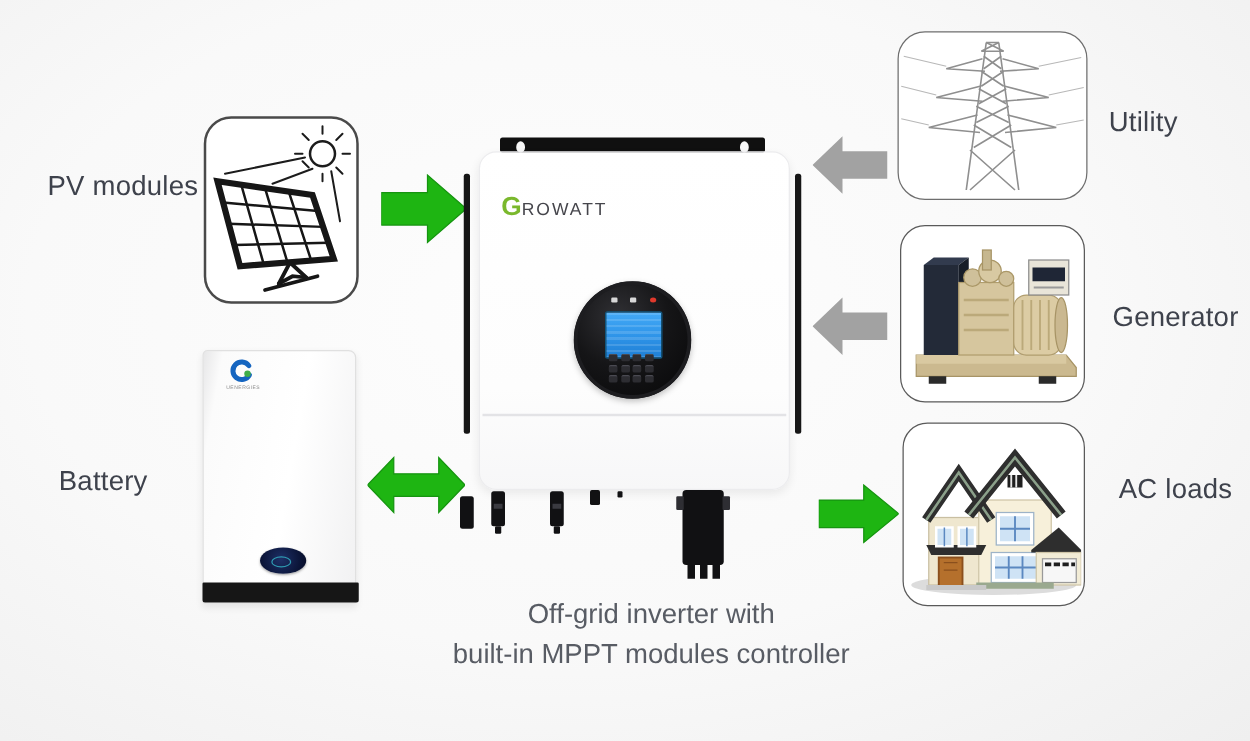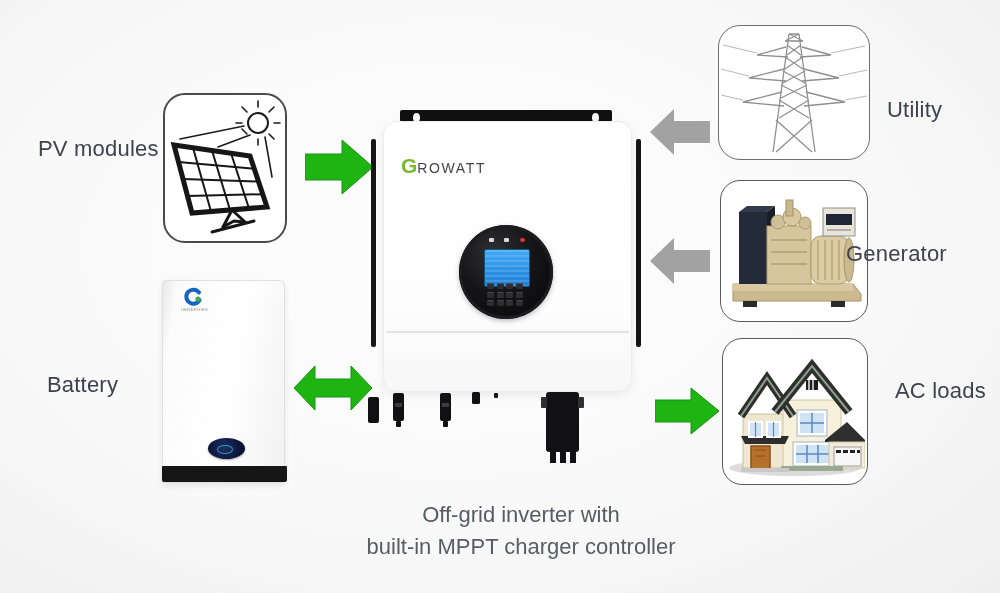--- a/index.html
+++ b/index.html
@@ -201,21 +201,21 @@
                    M64,45 L86,57 M86,45 L64,57 M62,59 L88,72 M88,59 L62,72
                    M60,74 L90,92 M90,74 L60,92 M57,94 L93,126 M93,94 L57,126"></path>
         </g>
         <g stroke="#b8b8b8" stroke-width="1" fill="none">
           <path d="M38,27 L4,19 M112,27 L146,20 M30,50 L2,43 M120,50 L148,44 M24,74 L2,69 M126,74 L148,70"></path>
         </g>
       </svg>
     </span>
   </div>
 
-  <div class="abs side-label" style="left:887px; top:97px;text-align:center;">Utility</div>
+  <div class="abs side-label" style="left:887px; top:85px;text-align:center;">Utility</div>
 
   <svg class="abs" style="left:650px; top:236px;" width="60" height="50" viewBox="0 0 60 50">
     <polygon points="60,14 24,14 24,2 0,25 24,48 24,36 60,36" fill="#a2a2a2"></polygon>
   </svg>
 
   <div class="abs icon-box" style="left:720px; top:180px; width:148px; height:142px; border:1.5px solid #5a5a5a; border-radius:20px;">
     <span>
       <svg width="142" height="134" viewBox="0 0 142 134">
         <polygon points="10,102 130,102 138,112 138,119 10,119" fill="#cbb98f" stroke="#a79466" stroke-width="1"></polygon>
         <rect x="10" y="102" width="120" height="7" fill="#d9c9a1"></rect>
@@ -233,21 +233,21 @@
         <ellipse cx="126" cy="78" rx="5" ry="22" fill="#cab890" stroke="#a79466" stroke-width="1"></ellipse>
         <rect x="100" y="26" width="32" height="28" fill="#e9e5d9" stroke="#8e8e8e" stroke-width="1"></rect>
         <rect x="103" y="32" width="26" height="11" fill="#1f2636"></rect>
         <path d="M104,48 h24" stroke="#9a9a9a" stroke-width="1.5"></path>
         <rect x="20" y="119" width="14" height="6" fill="#2a2a2a"></rect>
         <rect x="108" y="119" width="14" height="6" fill="#2a2a2a"></rect>
       </svg>
     </span>
   </div>
 
-  <div class="abs side-label" style="left:846px; top:241px;">Generator</div>
+  <div class="abs side-label" style="left:890px; top:241px;">Generator</div>
 
   <svg class="abs" style="left:655px; top:387px;" width="64" height="48" viewBox="0 0 64 48">
     <polygon points="0,13 36,13 36,1 64,24 36,47 36,35 0,35" fill="#1eb512" stroke="#169410" stroke-width="1"></polygon>
   </svg>
 
   <div class="abs icon-box" style="left:722px; top:338px; width:146px; height:147px; border:1.5px solid #5a5a5a; border-radius:20px;">
     <span>
       <svg width="140" height="139" viewBox="0 0 140 139">
         <ellipse cx="70" cy="128" rx="66" ry="8" fill="#dcdcdc"></ellipse>
         <rect x="18" y="74" width="44" height="54" fill="#efe7cf" stroke="#c9bfa2" stroke-width="1"></rect>
@@ -280,18 +280,18 @@
             <rect x="132" y="110" width="3" height="3"></rect>
         </g>
         <rect x="56" y="126" width="62" height="5" fill="#9aa98f"></rect>
         <rect x="16" y="128" width="48" height="4" fill="#c9c9c9"></rect>
       </svg>
     </span>
   </div>
 
   <div class="abs side-label" style="left:895px; top:378px;">AC loads</div>
 
-  <div class="abs caption" style="left:330px; top:499px; width:382px;">
+  <div class="abs caption" style="left:330px; top:475px; width:382px;">
     <div>Off-grid inverter with</div>
-    <div>built-in MPPT charger controller</div>
+    <div>built-in MPPT modules controller</div>
   </div>
 
 </div>
 
 </body></html>

